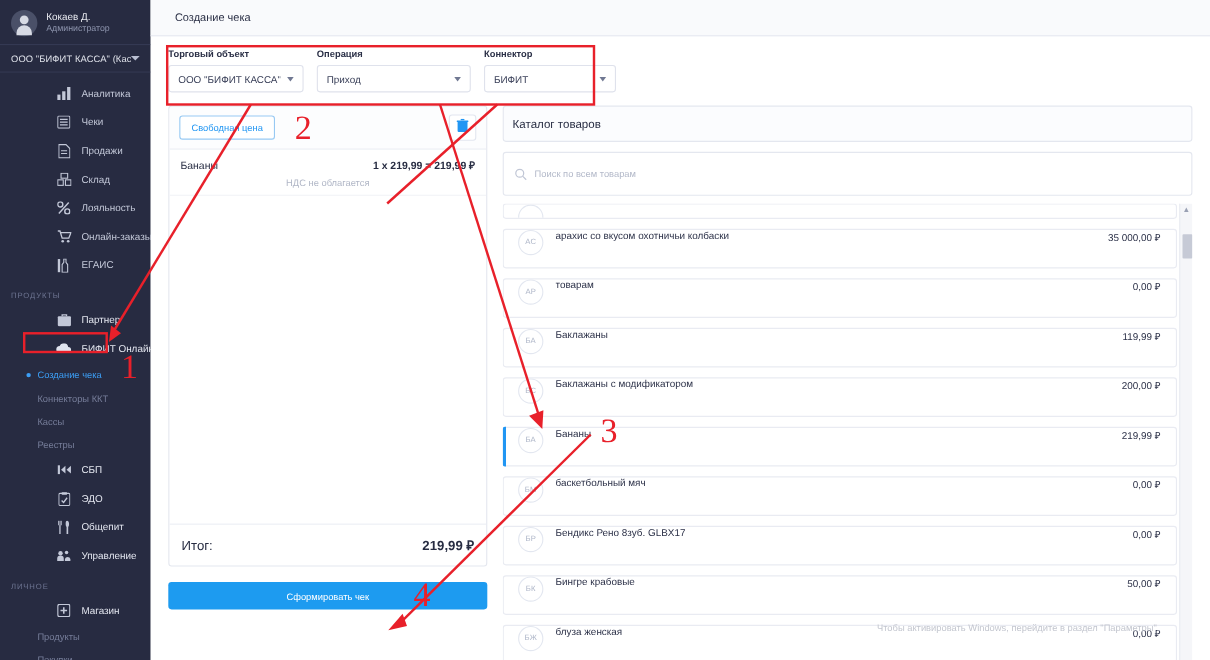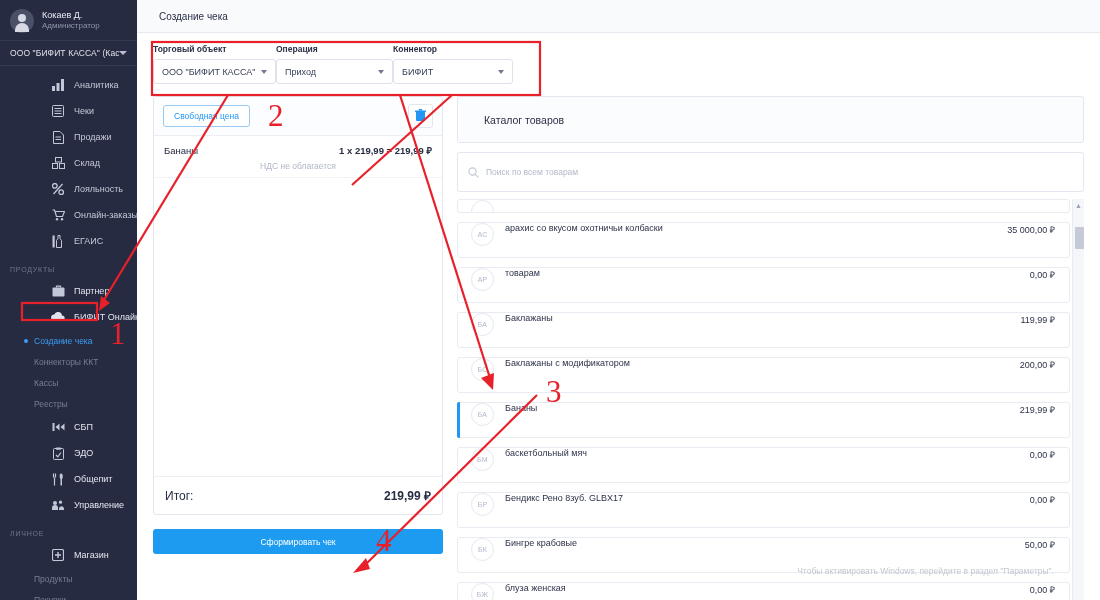--- a/index.html
+++ b/index.html
@@ -90,37 +90,37 @@
     height: 33px; background: #f9fafc;
     border-bottom: 1px solid #e7e9f0;
     display: flex; align-items: center;
     padding-left: 22px;
     font-size: 10px; color: #2a2f45;
   }
 
   .content { padding: 11px 16px 0 16px; }
 
   
-  .filters { display: flex; margin-bottom: 12px; }
+  .filters { display: flex; gap: 12px; margin-bottom: 12px; }
   .field { display: flex; flex-direction: column; }
   .field-label { font-size: 8.5px; color: #2b3047; margin-bottom: 5px; font-weight: bold; }
   .select {
     height: 25px; background: #fff;
     border: 1px solid #dfe2ec; border-radius: 3px;
     display: flex; align-items: center; padding: 0 8px;
     font-size: 9px; color: #3a4059; cursor: pointer;
   }
   .select .sel-text { flex: 1; white-space: nowrap; overflow: hidden; }
   .select .caret2 {
     width: 0; height: 0; margin-left: 6px;
     border-left: 3.5px solid transparent; border-right: 3.5px solid transparent;
     border-top: 4px solid #707892;
   }
   .f-obj .select { width: 123px; }
-  .f-op .select  { width: 117px; }
+  .f-op .select  { width: 140px; }
   .f-conn .select{ width: 120px; }
 
   
   .cols { display: flex; gap: 14px; }
 
   
   .cart { width: 290px; flex: 0 0 290px; }
   .cart-box {
     border: 1px solid #e4e7ef; border-radius: 3px; background: #fff;
     height: 419px; display: flex; flex-direction: column; overflow: hidden;
@@ -155,21 +155,21 @@
   .btn-primary {
     margin-top: 14px; width: 100%; height: 25px;
     background: #1d9bf0; border: none; border-radius: 3px;
     color: #fff; font-size: 8.5px; cursor: pointer; font-family: Liberation Sans, sans-serif;
   }
 
   
   .catalog { flex: 1; min-width: 0; }
   .cat-header {
     border: 1px solid #e4e7ef; border-radius: 3px; background: #fbfcfe;
-    height: 47px; display: flex; align-items: center; padding: 0 26px;
+    height: 33px; display: flex; align-items: center; padding: 0 8px;
     font-size: 10.5px; color: #2a2f45; margin-bottom: 9px;
   }
   .cat-search {
     border: 1px solid #e4e7ef; border-radius: 3px; background: #fff;
     height: 40px; display: flex; align-items: center; padding: 0 10px;
     margin-bottom: 7px;
   }
   .search-ico { margin-right: 7px; display: flex; }
   .cat-search input {
     border: none; outline: none; flex: 1; font-size: 8.5px;

